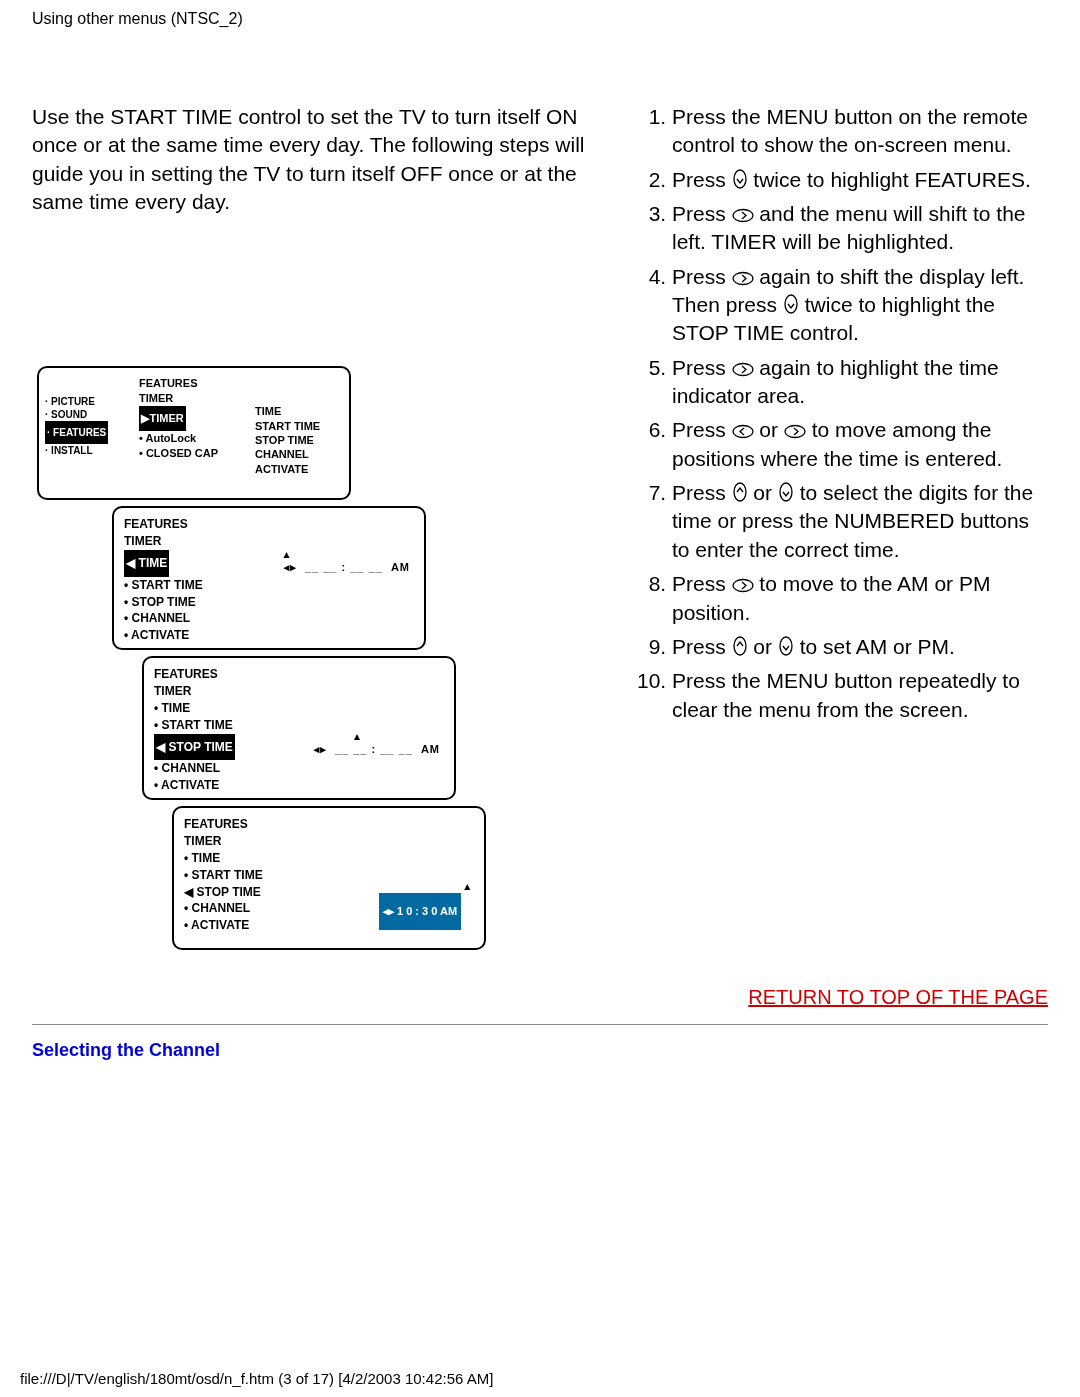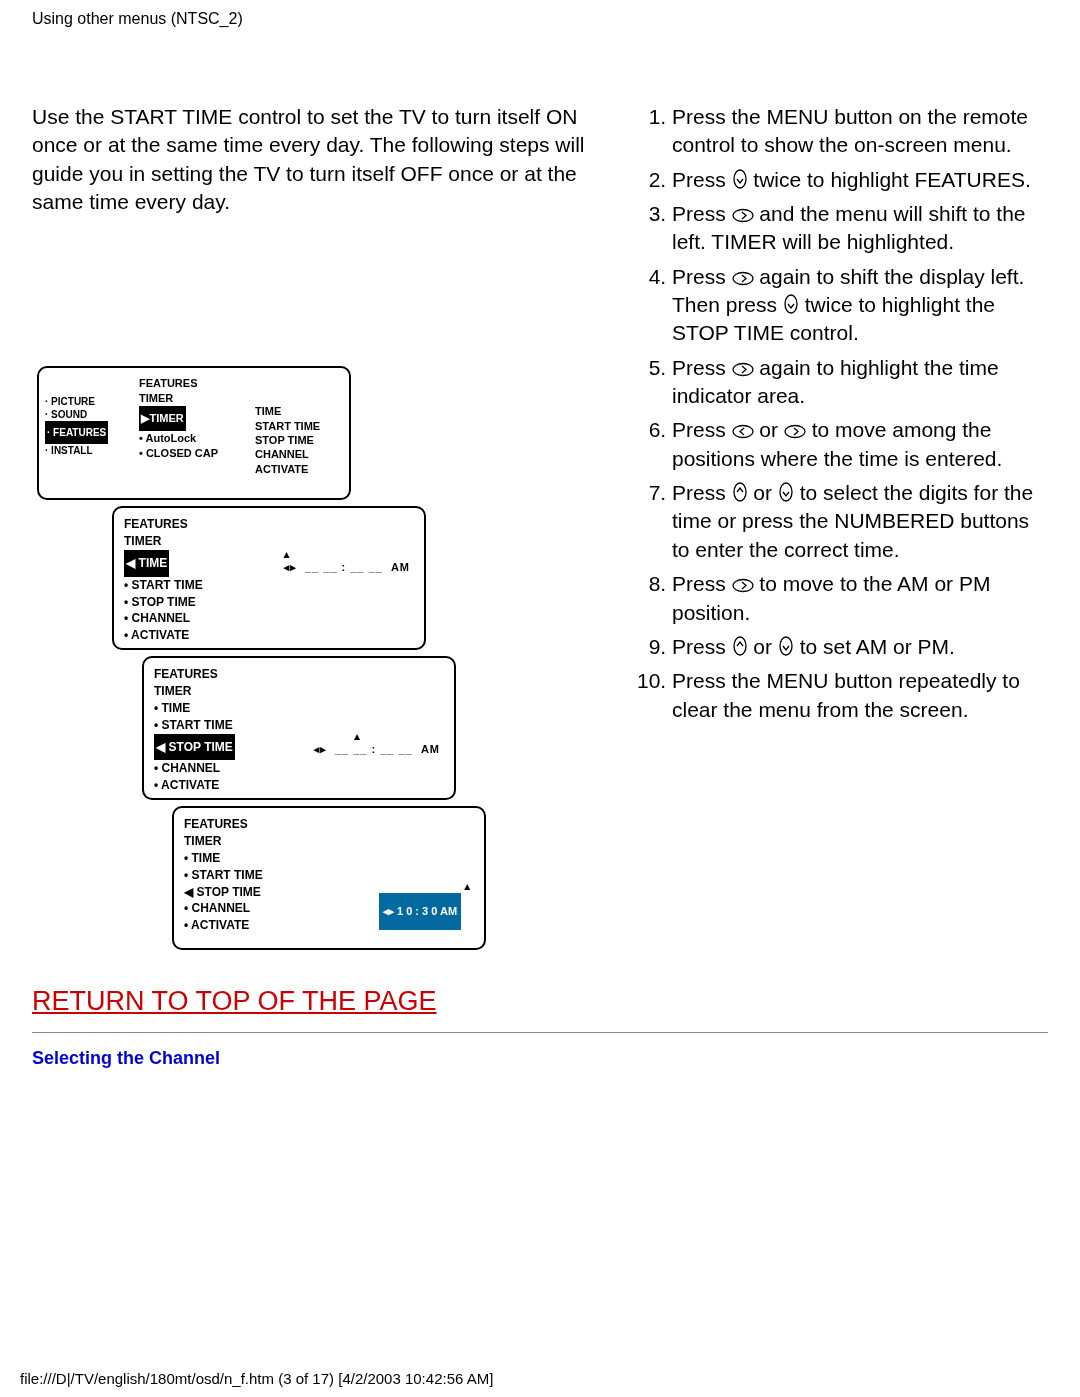--- a/index.html
+++ b/index.html
@@ -130,24 +130,24 @@
     font-weight: bold;
   }
   .stop-time-box {
     background: #0369a1;
     color: #fff;
     padding: 12px 4px;
     display: inline-block;
   }
   .return-link {
     display: block;
-    text-align: left;
+    text-align: right;
     color: #cc0000;
     text-decoration: underline;
-    font-size: 27px;
+    font-size: 20px;
     margin: 20px 0 15px 0;
   }
   hr {
     margin: 0 32px;
     border: none;
     border-top: 1px solid #888;
   }
   .section-title {
     color: #0000d8;
     font-weight: bold;

